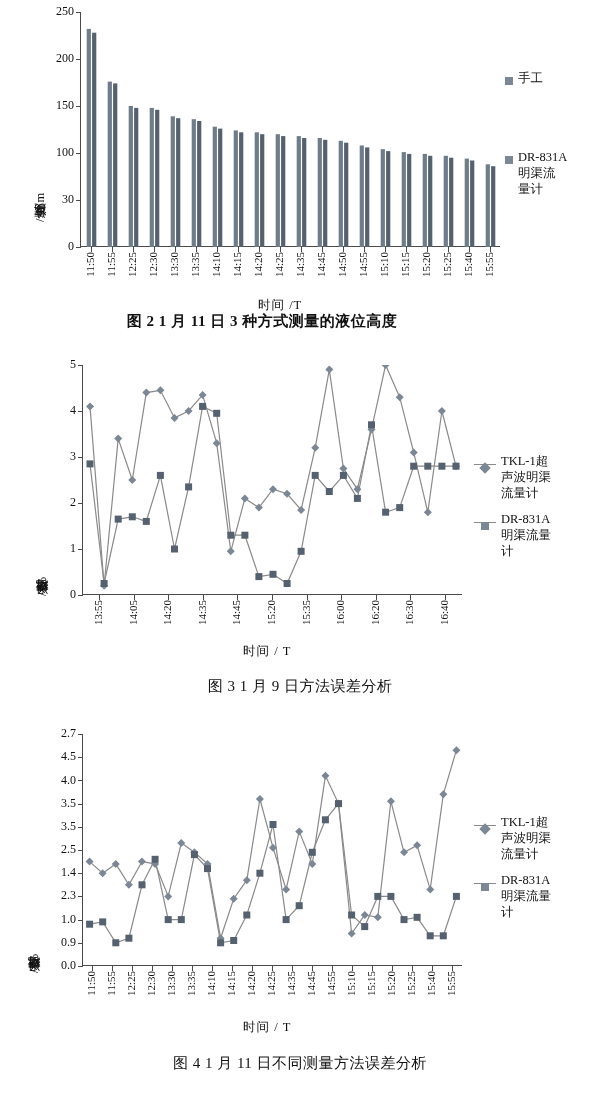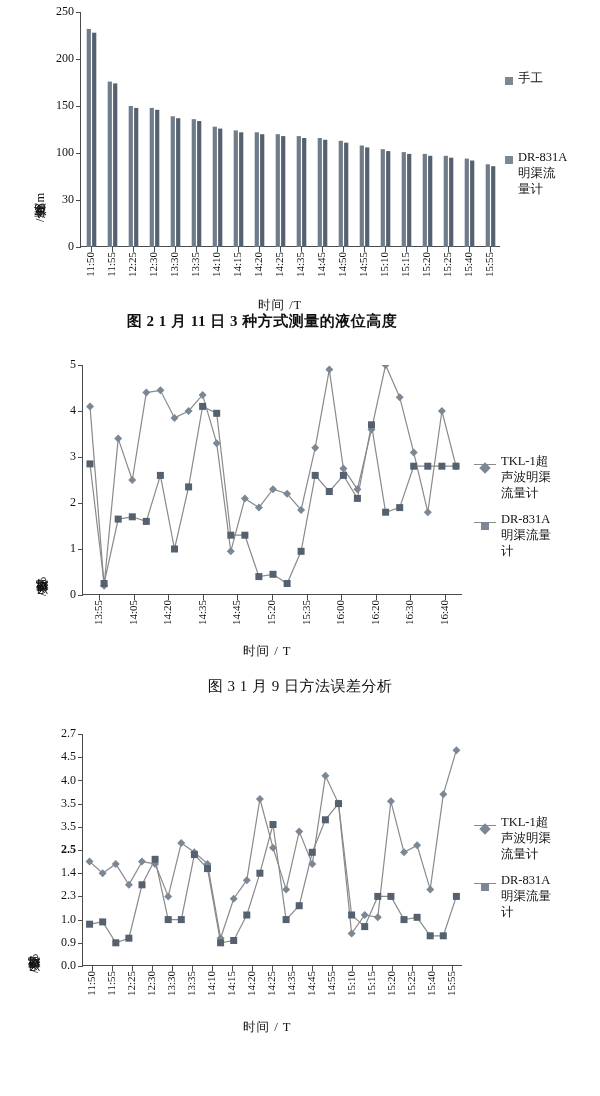--- a/index.html
+++ b/index.html
@@ -377,21 +377,21 @@
           <div class="ytick" style="left: 38px; top: 236px; width: 38px;">0.0</div>
           <div class="ytickline" style="left: 78px; top: 244px; width: 5px;"></div>
           <div class="ytick" style="left: 38px; top: 212.8px; width: 38px;">0.9</div>
           <div class="ytickline" style="left: 78px; top: 220.8px; width: 5px;"></div>
           <div class="ytick" style="left: 38px; top: 189.6px; width: 38px;">1.0</div>
           <div class="ytickline" style="left: 78px; top: 197.6px; width: 5px;"></div>
           <div class="ytick" style="left: 38px; top: 166.4px; width: 38px;">2.3</div>
           <div class="ytickline" style="left: 78px; top: 174.4px; width: 5px;"></div>
           <div class="ytick" style="left: 38px; top: 143.2px; width: 38px;">1.4</div>
           <div class="ytickline" style="left: 78px; top: 151.2px; width: 5px;"></div>
-          <div class="ytick" style="left: 38px; top: 120px; width: 38px; font-weight: bold;">2.5</div>
+          <div class="ytick" style="left: 38px; top: 120px; width: 38px;">2.5</div>
           <div class="ytickline" style="left: 78px; top: 128px; width: 5px;"></div>
           <div class="ytick" style="left: 38px; top: 96.8px; width: 38px;">3.5</div>
           <div class="ytickline" style="left: 78px; top: 104.8px; width: 5px;"></div>
           <div class="ytick" style="left: 38px; top: 73.6px; width: 38px;">3.5</div>
           <div class="ytickline" style="left: 78px; top: 81.6px; width: 5px;"></div>
           <div class="ytick" style="left: 38px; top: 51px; width: 38px;">4.0</div>
           <div class="ytickline" style="left: 78px; top: 58.4px; width: 5px;"></div>
           <div class="ytick" style="left: 38px; top: 27.2px; width: 38px;">4.5</div>
           <div class="ytickline" style="left: 78px; top: 35.2px; width: 5px;"></div>
           <div class="ytick" style="left: 38px; top: 4px; width: 38px;">2.7</div>
@@ -453,15 +453,16 @@
           <span class="marker">
             <span class="legline"><span class="m"><span class="sq"></span></span></span>
           </span>
           <span class="txt">DR-831A
 明渠流量
 计</span>
         </div>
       </div>
     </div>
 
+    <div class="caption" style="position:absolute;left:0;top:332px;width:600px;">图 4   1 月 11 日不同测量方法误差分析</div>
   </div>
 
 </div>
 
 </body></html>

